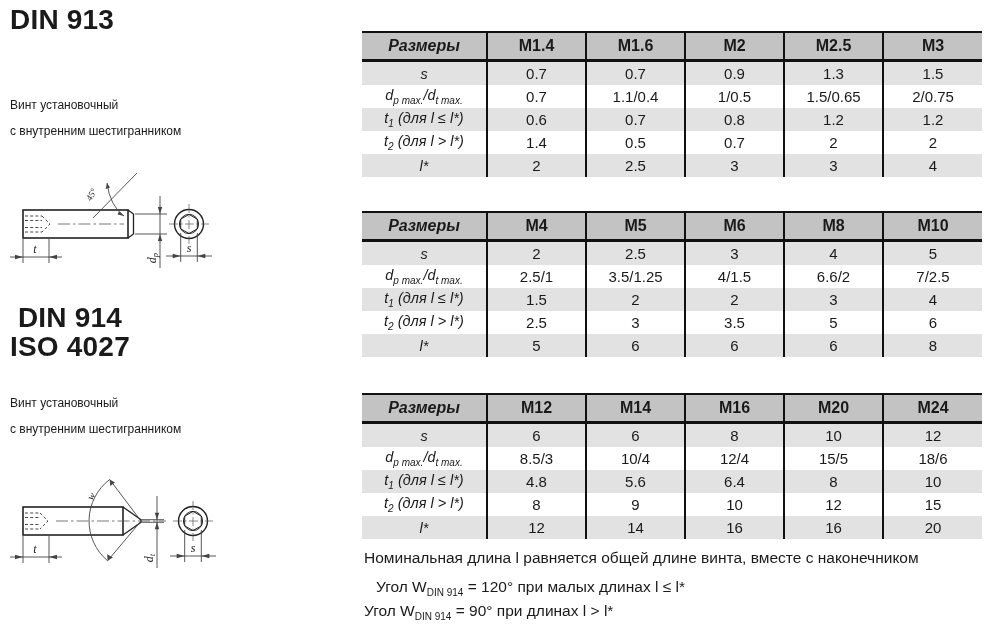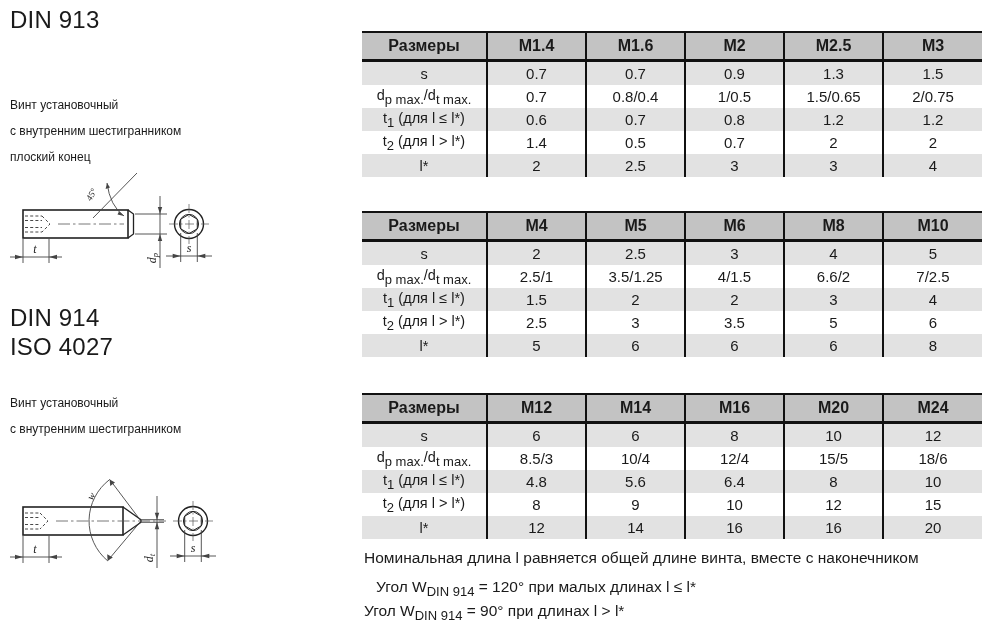--- a/index.html
+++ b/index.html
@@ -2,54 +2,53 @@
 <html><head>
 <meta charset="utf-8">
 <style>
   html,body{margin:0;padding:0;}
   body{
     width:984px;height:628px;position:relative;overflow:hidden;
     background:#ffffff;color:var(--text,#1a1a1a);
     font-family:"Liberation Sans",sans-serif;
   }
   .abs{position:absolute;}
-  .std-title{font-size:24px;font-weight:normal;line-height:29px;letter-spacing:.2px;}
+  .std-title{font-size:28px;font-weight:bold;line-height:29px;letter-spacing:.2px;text-align:center;}
   .desc{font-size:12px;line-height:26px;}
   
   .din-table{border-collapse:collapse;width:620px;table-layout:fixed;
     border-top:2px solid var(--table-border,#111);}
   .din-table th{
     background:var(--header-bg,#c3c3c3);font-size:16px;font-weight:bold;
     height:26px;border-bottom:3px solid var(--table-border,#111);
     text-align:center;padding:0;}
   .din-table td{height:23px;text-align:center;font-size:15px;padding:0;}
-  .din-table th:first-child,.din-table td:first-child{width:124px;}
+  .din-table th:first-child,.din-table td:first-child{width:124px;font-style:italic;}
   .din-table th+th,.din-table td+td{border-left:2px solid var(--table-border,#111);}
   .din-table td:first-child{border-left:none;}
   .din-table th:first-child{border-left:none;}
   .din-table tr.stripe td{background:var(--row-stripe,#e2e2e2);}
   .din-table tr.plain td{background:var(--row-plain,#ffffff);}
   .din-table td.rowlabel{font-size:14.5px;}
-  sub{font-size:13px;}
+  sub{font-size:10px;}
   .note{font-size:15.5px;}
   
   svg text.dim{font-family:"Liberation Serif",serif;font-style:italic;font-size:12px;fill:#222;}
   svg text.ang{font-family:"Liberation Serif",serif;font-style:italic;fill:#222;}
 </style>
 </head>
 <body style="--header-bg: #c3c3c3; --row-stripe: #e2e2e2; --row-plain: #ffffff; --table-border: #111111; --text: #1a1a1a;">
 
 <div class="abs std-title" style="left:10px;top:5px;">
   <div>DIN 913</div>
 </div>
 
 <div class="abs desc" style="left:10px;top:92px;">
   <div>Винт установочный</div>
   <div>с внутренним шестигранником</div>
-  <div>плоский конец</div>
 </div>
 
 <svg class="abs" style="left:6px;top:170px;" width="235" height="112" viewBox="0 0 235 112">
   <g stroke="#222" fill="none">
     <rect x="17" y="40" width="105" height="28" stroke-width="1.6"></rect>
     <path d="M122,40 L127.5,44 L127.5,64 L122,68" stroke-width="1.3"></path>
   </g>
   <g stroke="#333" stroke-width="0.9" stroke-dasharray="3,2.2" fill="none">
     <path d="M19,46 H36"></path>
       <path d="M19,50.5 H36"></path>
@@ -175,21 +174,21 @@
         <td class="rowlabel"><span>s</span></td>
         <td>0.7</td>
         <td>0.7</td>
         <td>0.9</td>
         <td>1.3</td>
         <td>1.5</td>
       </tr>
       <tr class="plain">
         <td class="rowlabel"><span>d</span><sub>p max.</sub><span>/d</span><sub>t max.</sub></td>
         <td>0.7</td>
-        <td>0.8/0.4</td>
+        <td>1.1/0.4</td>
         <td>1/0.5</td>
         <td>1.5/0.65</td>
         <td>2/0.75</td>
       </tr>
       <tr class="stripe">
         <td class="rowlabel"><span>t</span><sub>1</sub><span> (для l ≤ l*)</span></td>
         <td>0.6</td>
         <td>0.7</td>
         <td>0.8</td>
         <td>1.2</td>

